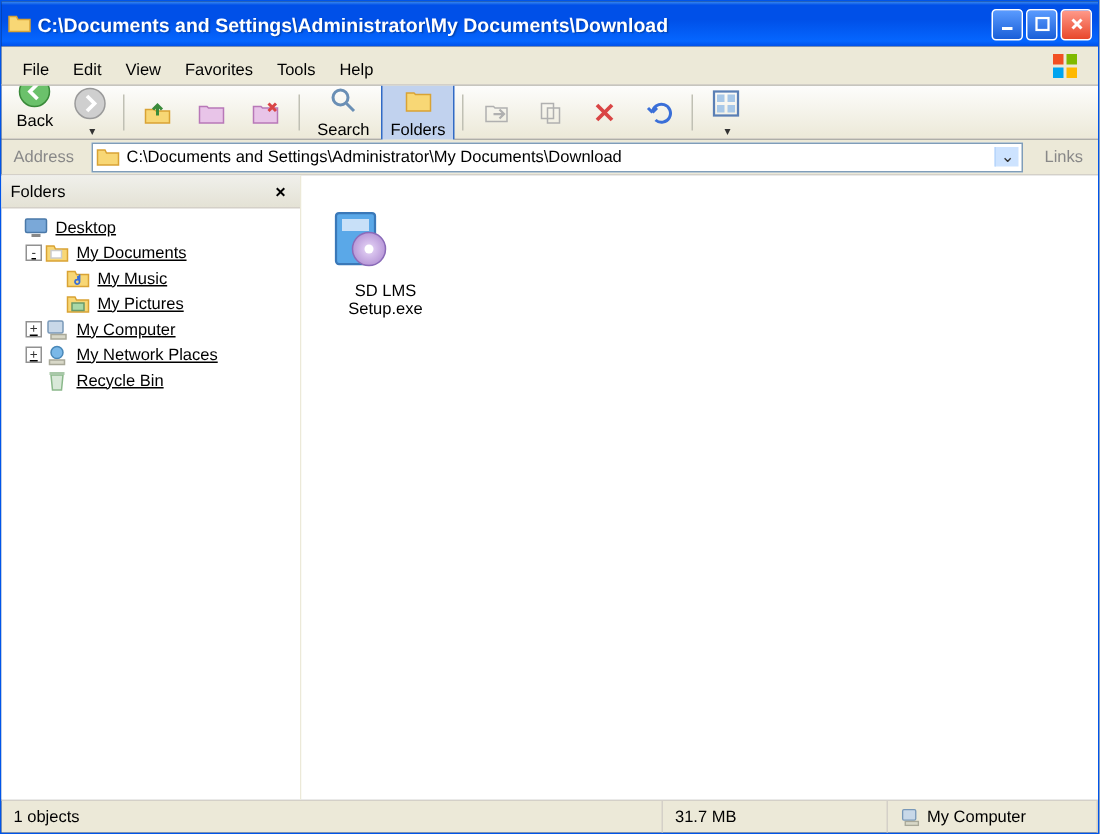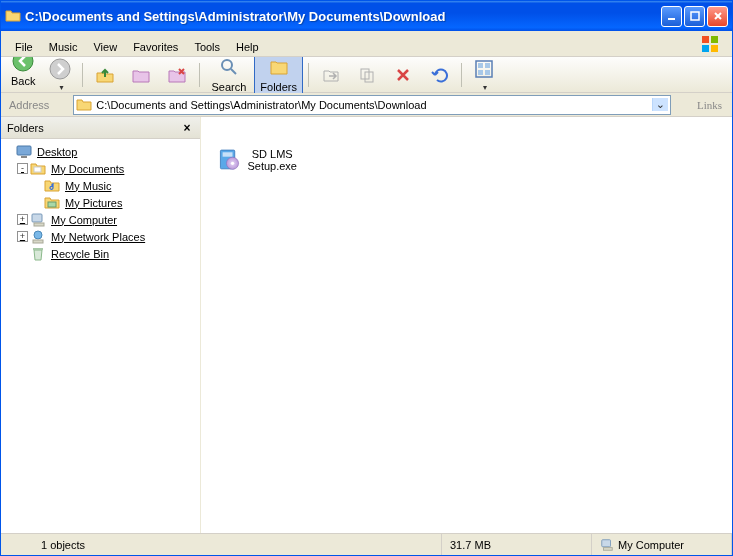--- a/index.html
+++ b/index.html
@@ -19,51 +19,51 @@
 .menu-item { padding: 3px 8px; cursor: default; }
 .winlogo { position: absolute; right: 4px; top: 3px; width: 32px; height: 20px; }
 
 .toolbar { height: 36px; background: linear-gradient(to bottom, #fdfdfc, #ece9d8); display: flex; align-items: center; padding: 0 4px; border-bottom: 1px solid #d4d0c8; gap: 2px; }
 .tb-btn { display: flex; align-items: center; padding: 3px 5px; border: 1px solid transparent; border-radius: 3px; cursor: default; gap: 3px; flex-direction: column; }
 .tb-btn.active { border-color: #316ac5; background: #c1d2ee; }
 .tb-sep { width: 1px; height: 24px; background: #c0c0b4; margin: 0 3px; }
 .tb-icon { width: 22px; height: 22px; display: flex; align-items: center; justify-content: center; }
 .dropdown-arrow { font-size: 8px; color: #333; margin-left: 2px; }
 
-.addressbar { height: 24px; background: #ece9d8; display: flex; align-items: center; padding: 0 4px; border-bottom: 1px solid #d4d0c8; gap: 20px; }
+.addressbar { height: 24px; background: #ece9d8; display: flex; align-items: center; padding: 0 4px; border-bottom: 1px solid #d4d0c8; gap: 8px; }
 .addr-label { color: #888; padding: 0 4px; }
 .addr-input { flex: 1; height: 20px; border: 1px solid #7f9db9; background: white; display: flex; align-items: center; padding: 0 2px; gap: 4px; }
 .addr-input input { border: none; outline: none; flex: 1; font-size: 11px; }
 .addr-dd { width: 16px; text-align: center; color: #333; background: #cde3ff; border-left: 1px solid #b8d6fb; }
-.links-btn { color: #888; padding: 0 6px; font-family: Liberation Serif, serif; }
+.links-btn { color: #888; padding: 0 6px; }
 
 .content { flex: 1; display: flex; background: white; position: relative; }
 
 .sidebar { width: 200px; border-right: 1px solid #ece9d8; display: flex; flex-direction: column; background: white; }
 .sidebar-header { height: 22px; background: linear-gradient(to bottom, #f0f0eb, #e4e2d5); border-bottom: 1px solid #d4d0c8; display: flex; align-items: center; padding: 0 6px; justify-content: space-between; }
 .sidebar-close { width: 14px; height: 14px; font-size: 12px; font-weight: bold; cursor: default; text-align: center; }
 .tree { padding: 4px 2px; overflow: auto; flex: 1; }
 .tree-row { display: flex; align-items: center; height: 17px; gap: 2px; cursor: default; white-space: nowrap; text-decoration: underline; }
 .tree-expand { width: 11px; height: 11px; border: 1px solid #919191; background: white; font-size: 9px; line-height: 9px; text-align: center; color: #333; cursor: default; }
 .tree-spacer { width: 11px; }
 .tree-icon { width: 16px; height: 16px; }
 .tree-label { padding: 1px 3px; }
 .tree-label.selected { background: #316ac5; color: white; }
 .ind-0 { padding-left: 0; }
 .ind-1 { padding-left: 14px; }
 .ind-2 { padding-left: 28px; }
 
 .filepane { flex: 1; background: white; padding: 12px 8px; display: flex; align-items: flex-start; }
-.file-item { width: 96px; display: flex; flex-direction: row; align-items: center; gap: 4px; padding: 6px; border: 1px solid transparent; }
+.file-item { width: 96px; display: flex; flex-direction: column; gap: 4px; padding: 6px; border: 1px solid transparent; }
 .file-icon { width: 48px; height: 48px; }
 .file-label { text-align: center; font-size: 11px; }
 
 .statusbar { height: 22px; background: #ece9d8; border-top: 1px solid #d4d0c8; display: flex; align-items: center; font-size: 11px; }
 .status-cell { padding: 0 8px; border-right: 1px solid #d4d0c8; height: 100%; display: flex; align-items: center; gap: 4px; }
-.status-cell.flex { flex: 1; margin-left: 32px; }
+.status-cell.flex { flex: 1; }
 </style>
 </head>
 <body>
 
 <div class="window">
 
   <div class="titlebar">
     <svg class="titlebar-icon" viewBox="0 0 16 16">
         <path d="M1 3h5l1 2h8v8H1z" fill="#f8d775" stroke="#d9a334"></path>
       </svg>
@@ -82,21 +82,21 @@
       <div class="titlebar-btn tb-close">
           <svg width="10" height="10" viewBox="0 0 10 10">
             <path d="M2 2l6 6M8 2l-6 6" stroke="white" stroke-width="2"></path>
           </svg>
         </div>
     </div>
   </div>
 
   <div class="menubar">
     <div class="menu-item">File</div>
-    <div class="menu-item">Music</div>
+    <div class="menu-item">Edit</div>
     <div class="menu-item">View</div>
     <div class="menu-item">Favorites</div>
     <div class="menu-item">Tools</div>
     <div class="menu-item">Help</div>
     <svg class="winlogo" viewBox="0 0 32 20">
         <rect x="6" y="2" width="7" height="7" fill="#f25022"></rect>
         <rect x="15" y="2" width="7" height="7" fill="#7fba00"></rect>
         <rect x="6" y="11" width="7" height="7" fill="#00a4ef"></rect>
         <rect x="15" y="11" width="7" height="7" fill="#ffb900"></rect>
       </svg>

